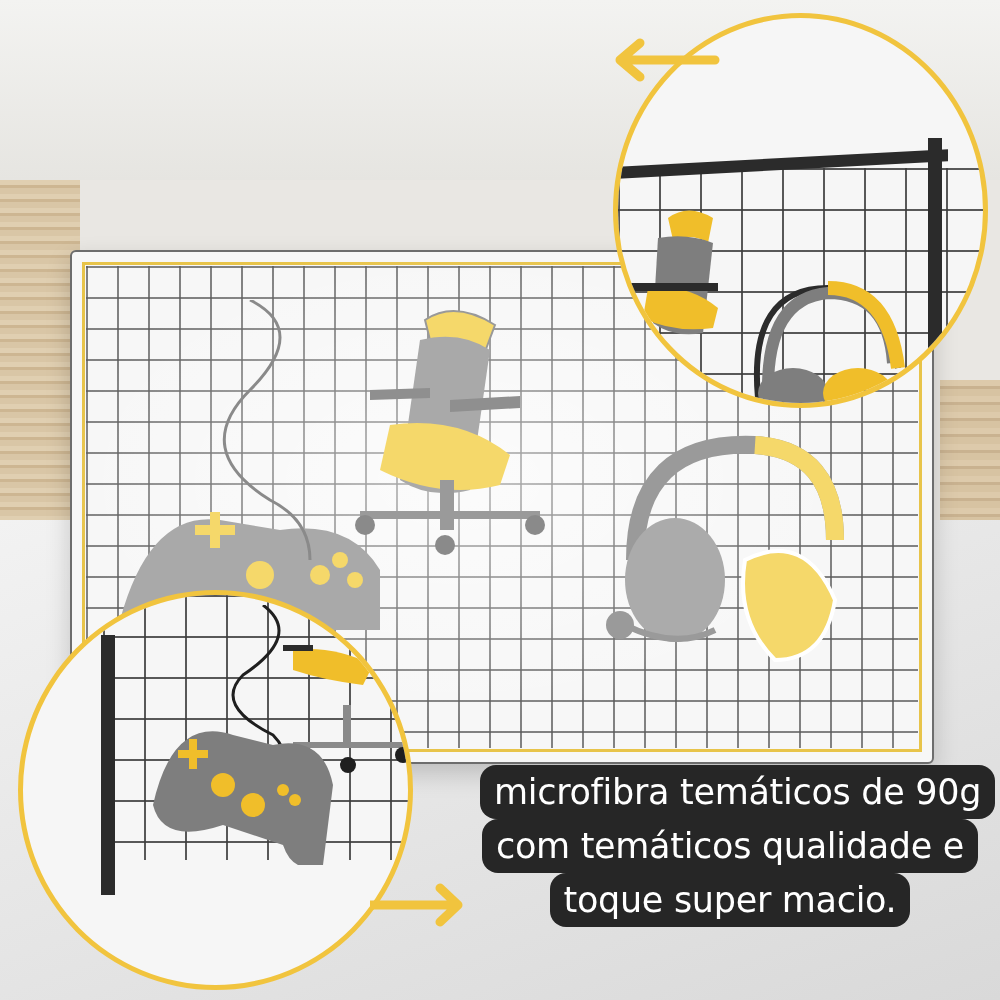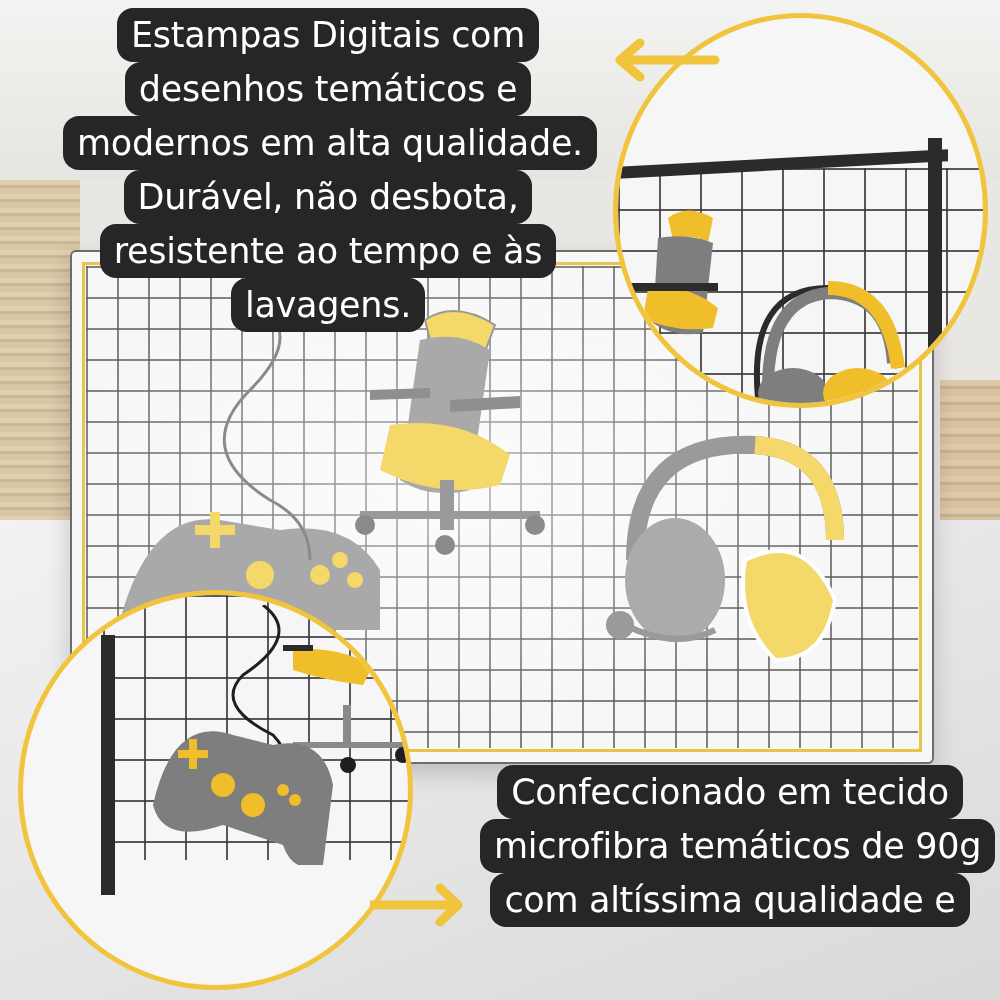--- a/index.html
+++ b/index.html
@@ -126,27 +126,19 @@
     </svg>
   </div>
 
   <svg class="arrow" style="left:610px;top:35px" width="110" height="50" viewBox="0 0 110 50">
     <path d="M105 25 H10 M30 8 L10 25 L30 42" fill="none" stroke="#f1c43e" stroke-width="9" stroke-linecap="round" stroke-linejoin="round"></path>
   </svg>
   <svg class="arrow" style="left:370px;top:880px" width="100" height="50" viewBox="0 0 100 50">
     <path d="M0 25 H88 M70 8 L88 25 L70 42" fill="none" stroke="#f1c43e" stroke-width="9" stroke-linecap="round" stroke-linejoin="round"></path>
   </svg>
 
-  <div class="textbox" style="left:63px;top:8px;width:530px;">
-    <span class="line">Estampas Digitais com</span>
-    <span class="line">desenhos temáticos e</span>
-    <span class="line">modernos em alta qualidade.</span>
-    <span class="line">Durável, não desbota,</span>
-    <span class="line">resistente ao tempo e às</span>
-    <span class="line">lavagens.</span>
-  </div>
 
   <div class="textbox" style="left:480px;top:765px;width:500px;">
-    <span class="line">Confeccionado em tecido</span>
     <span class="line">microfibra temáticos de 90g</span>
-    <span class="line">com altíssima qualidade e</span>
+    <span class="line">com temáticos qualidade e</span>
+    <span class="line">toque super macio.</span>
   </div>
 </div>
 
 </body></html>

